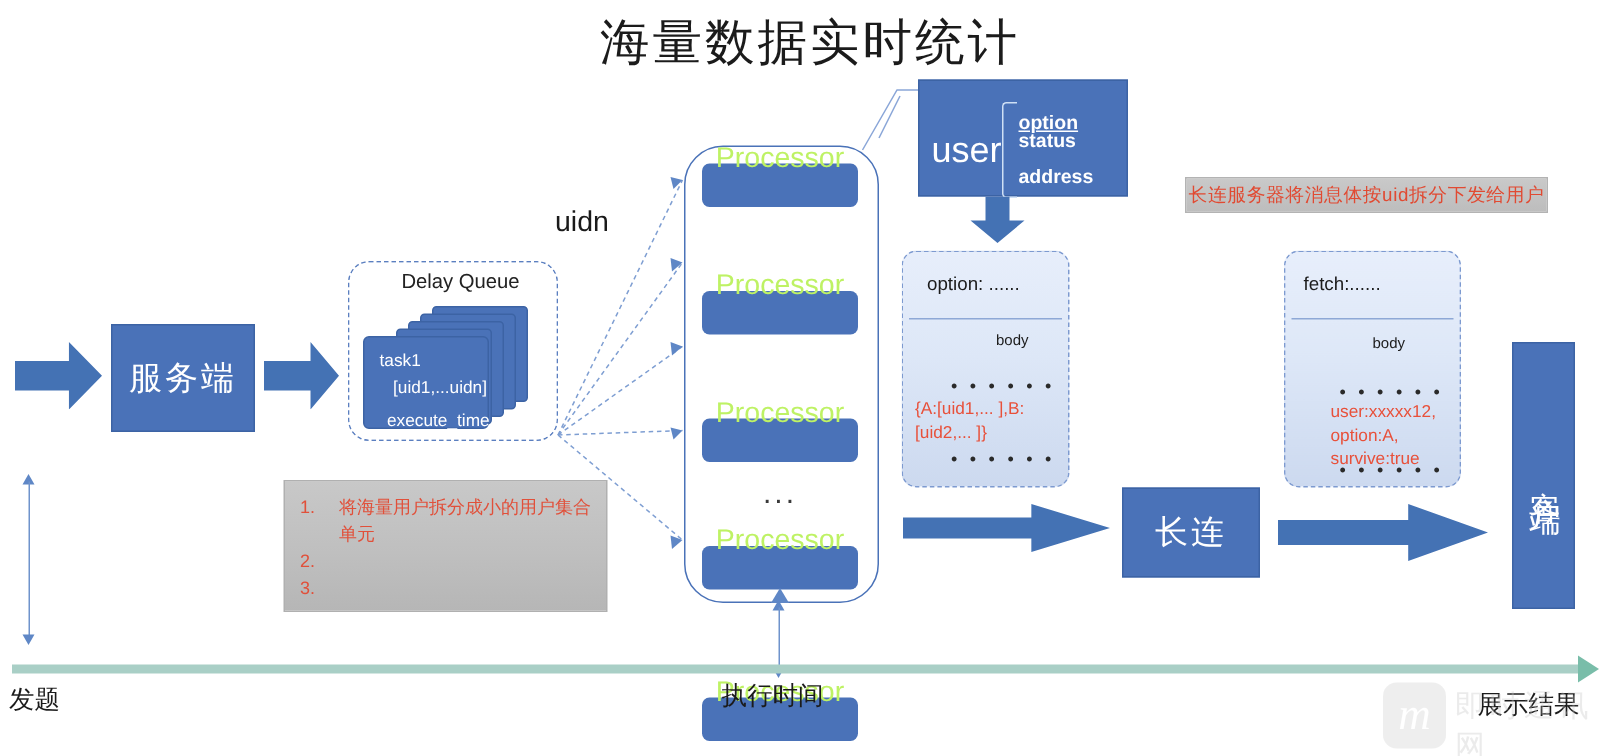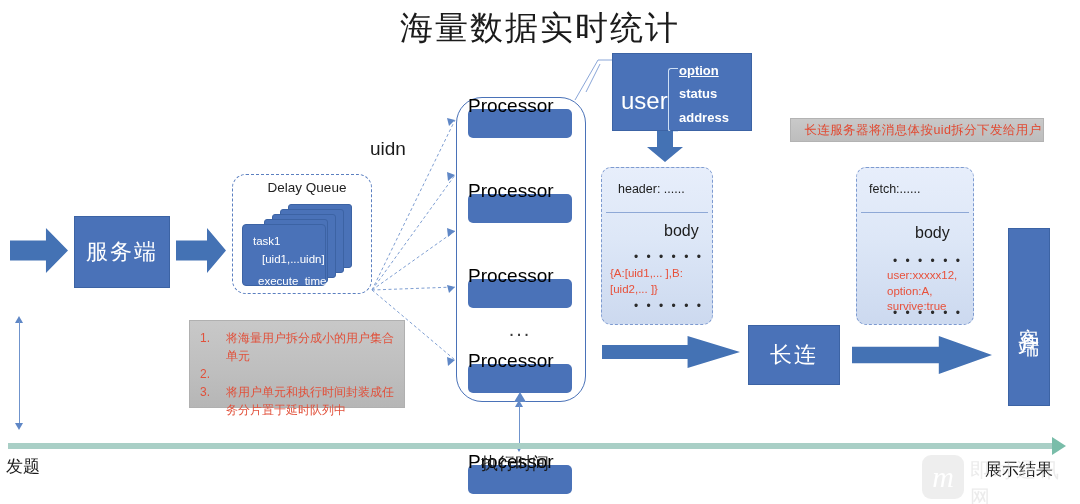--- a/index.html
+++ b/index.html
@@ -46,22 +46,22 @@
   .stackfront .ln2{padding-left:9px;}
   .stackfront .ln3{padding-left:5px;padding-top:4px;}
 
   #dq-label{font-size:13.5px;color:#222;}
 
   
   #proc-pill{
     border:1.6px solid #4a72b8;border-radius:26px;background:#ffffff;
   }
   .procbox{
-    background:#4a72b8;border-radius:5px;color:#000000;
-    font-size:19px;text-align:left;overflow:visible;position:relative;
+    background:#4a72b8;border-radius:5px;color:#bef264;
+    font-size:19px;text-align:center;overflow:visible;position:relative;
   }
   .procbox span{
     position:absolute;left:0;width:100%;top:-13px;line-height:20px;
     word-break:break-all;
   }
   #proc-dots{font-size:20px;color:#3a3a3a;text-align:center;letter-spacing:2px;}
 
   
   #userbox{
     background:#4a72b8;border:1px solid #3c63a4;color:#fff;
@@ -74,29 +74,29 @@
   #userbox .uitem{position:absolute;left:66px;font-size:13px;font-weight:bold;}
 
   
   .msgbox{
     border:1.4px dashed #7d9ad0;border-radius:10px;
     background:linear-gradient(to bottom,#e7eefb 0%,#dde7f7 45%,#ccd9ef 100%);
     box-sizing:border-box;position:absolute;
   }
   .msgbox .hdr{position:absolute;font-size:12.5px;color:#1c1c1c;}
   .msgbox .rule{position:absolute;left:4px;right:4px;height:1px;background:#8ea8d6;}
-  .msgbox .bdy{position:absolute;font-size:16px;color:#1c1c1c;padding-left:42px;}
+  .msgbox .bdy{position:absolute;font-size:10px;color:#1c1c1c;padding-left:42px;}
   .msgbox .dots{position:absolute;font-size:12px;color:#2a2a2a;letter-spacing:2.5px;}
   .msgbox .red{position:absolute;font-size:11.5px;color:#e8503a;line-height:1.35;}
 
   
   #banner{
     background:linear-gradient(to bottom,#c9c9c9,#bdbdbd);
     border:1px solid #b3b3b3;color:#e14a32;font-size:12.5px;
-    display:flex;align-items:center;justify-content:center;letter-spacing:.4px;padding-left:12px;
+    display:flex;align-items:center;justify-content:center;letter-spacing:.4px;
   }
 
   
   #note{
     background:linear-gradient(to bottom,#c8c8c8 0%,#bfbfbf 55%,#b6b6b6 100%);
     border:1px solid #b0b0b0;color:#e1503a;font-size:12px;line-height:1.5;
     padding:8px 6px 6px 10px;box-sizing:border-box;
   }
   #note .row{display:flex;}
   #note .num{width:26px;flex:none;}
@@ -190,31 +190,31 @@
   <span>Processor</span>
 </div>
 <div class="abs" id="proc-dots" style="left:468px;top:318px;width:104px;">...</div>
 <div class="abs procbox" style="left:468px;top:349px;width:104px;height:29px;">
   <span>Processor</span>
 </div>
 
 <div class="abs" id="userbox" style="left:612px;top:53px;width:138px;height:76px;">
   <div class="ulabel">user</div>
   <div class="brace"></div>
-  <div class="uitem" style="top:9px;text-decoration:underline;">option</div>
+  <div class="uitem" style="top:20px;text-decoration:underline;">option</div>
   <div class="uitem" style="top:32px;">status</div>
   <div class="uitem" style="top:56px;">address</div>
 </div>
 
 <svg class="abs" style="left:645px;top:131px;width:40px;height:32px;">
   <polygon points="12,0 28,0 28,16 38,16 20,31 2,16 12,16" fill="#4472b4"></polygon>
 </svg>
 
 <div class="msgbox" style="left:601px;top:167px;width:112px;height:158px;">
-  <div class="hdr" style="left:16px;top:14px;">header: ......</div>
+  <div class="hdr" style="left:16px;top:14px;">option: ......</div>
   <div class="rule" style="top:44px;"></div>
   <div class="bdy" style="left:20px;top:54px;">body</div>
   <div class="dots" style="left:32px;top:82px;">• • • • • •</div>
   <div class="red" style="left:8px;top:98px;width:100px;">{A:[uid1,... ],B:[uid2,... ]}</div>
   <div class="dots" style="left:32px;top:131px;">• • • • • •</div>
 </div>
 
 <div class="abs harrow" style="left:602px;top:336px;width:138px;height:32px;"></div>
 
 <div class="abs bluebox" style="left:748px;top:325px;width:90px;height:58px;">长连</div>
@@ -237,21 +237,20 @@
 <div class="abs" id="note" style="left:189px;top:320px;width:216px;height:88px;">
   <div class="row">
     <div class="num">1.</div>
     <div class="txt">将海量用户拆分成小的用户集合单元</div>
   </div>
   <div class="row">
     <div class="num">2.</div>
   </div>
   <div class="row">
     <div class="num">3.</div>
-    <div class="txt">将用户单元和执行时间封装成任务分片置于延时队列中</div>
   </div>
 </div>
 
 <div class="abs" style="left:15px;top:316px;width:10px;height:114px;">
   <div class="vtop" style="position:absolute;left:0;top:0;"></div>
   <div class="vline" style="position:absolute;left:3.5px;top:5px;height:104px;"></div>
   <div class="vbot" style="position:absolute;left:0;bottom:0;"></div>
 </div>
 
 <div class="abs" style="left:515px;top:400px;width:10px;height:52px;">

